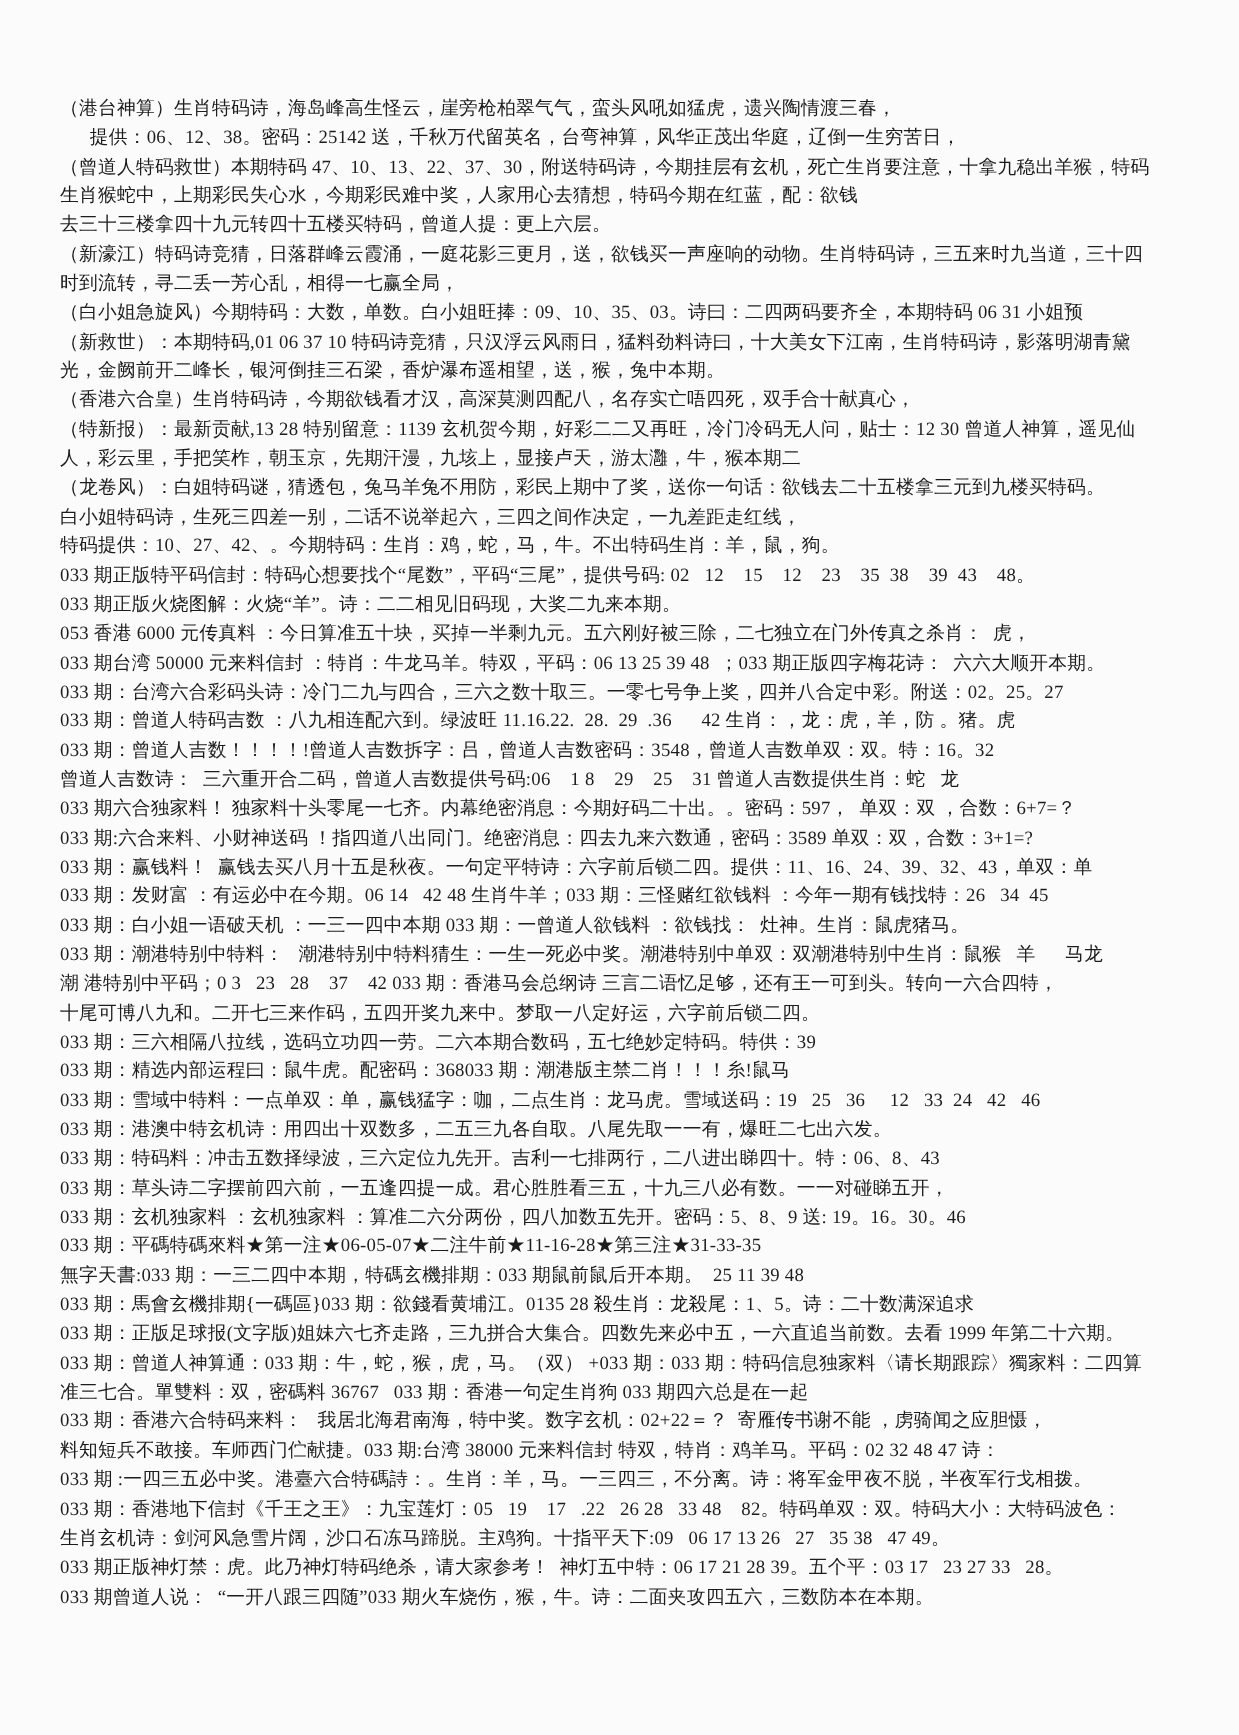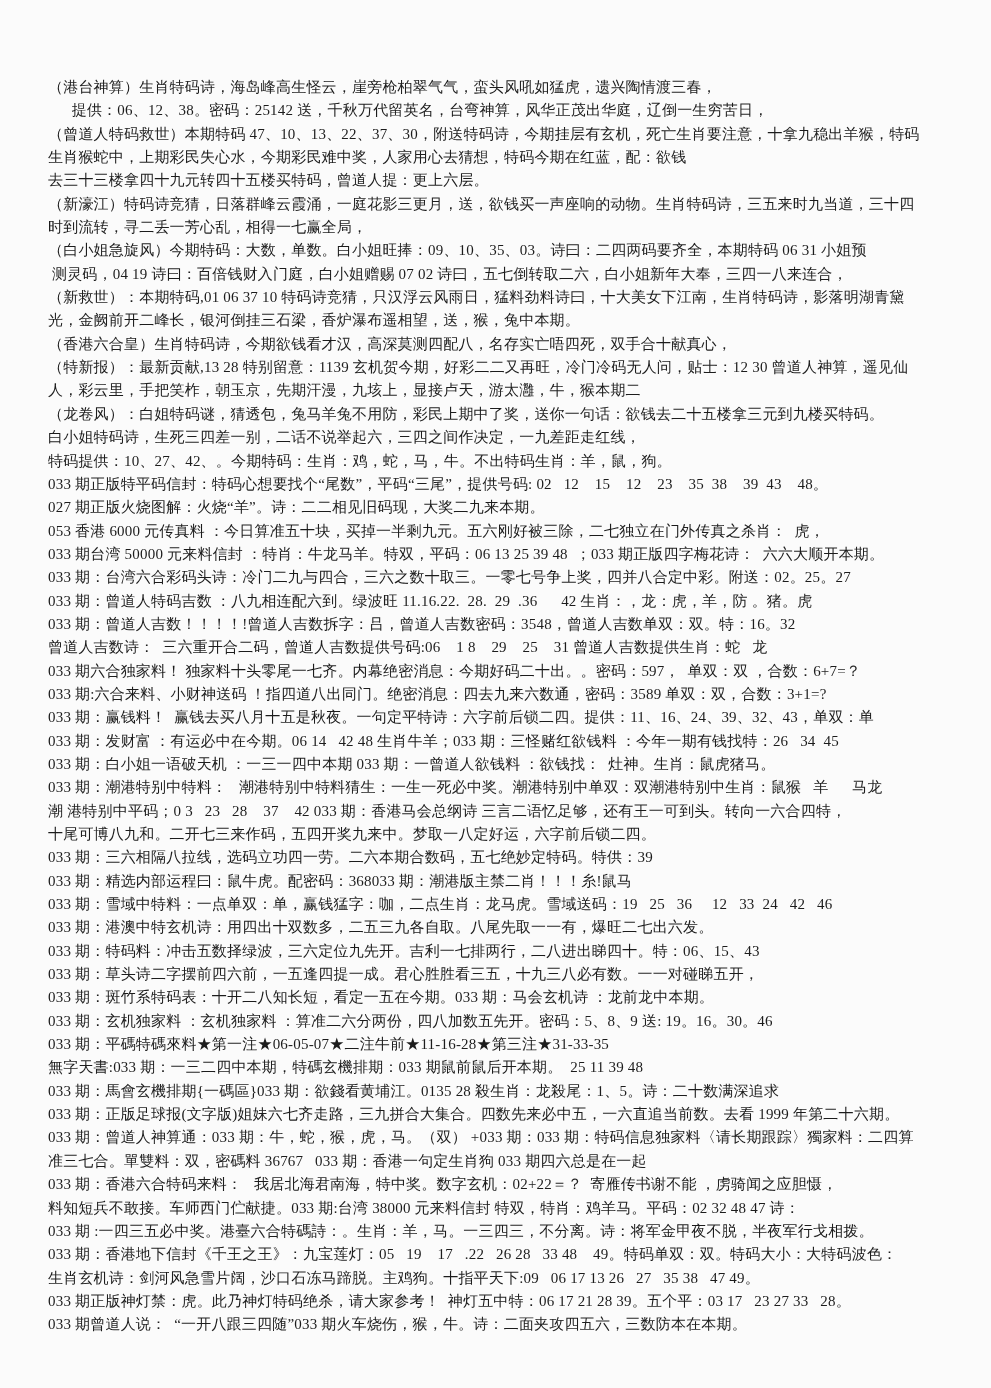--- a/index.html
+++ b/index.html
@@ -39,60 +39,58 @@
 <main class="doc">
   <div class="textcol" id="textcol" style="color: rgb(28, 28, 28);">
       <div class="line">（港台神算）生肖特码诗，海岛峰高生怪云，崖旁枪柏翠气气，蛮头风吼如猛虎，遗兴陶情渡三春，</div>
       <div class="line">      提供：06、12、38。密码：25142 送，千秋万代留英名，台弯神算，风华正茂出华庭，辽倒一生穷苦日，</div>
       <div class="line">（曾道人特码救世）本期特码 47、10、13、22、37、30，附送特码诗，今期挂层有玄机，死亡生肖要注意，十拿九稳出羊猴，特码</div>
       <div class="line">生肖猴蛇中，上期彩民失心水，今期彩民难中奖，人家用心去猜想，特码今期在红蓝，配：欲钱</div>
       <div class="line">去三十三楼拿四十九元转四十五楼买特码，曾道人提：更上六层。</div>
       <div class="line">（新濠江）特码诗竞猜，日落群峰云霞涌，一庭花影三更月，送，欲钱买一声座响的动物。生肖特码诗，三五来时九当道，三十四</div>
       <div class="line">时到流转，寻二丢一芳心乱，相得一七赢全局，</div>
       <div class="line">（白小姐急旋风）今期特码：大数，单数。白小姐旺捧：09、10、35、03。诗曰：二四两码要齐全，本期特码 06 31 小姐预</div>
-      <div class="line"> 测灵码，04 19 诗曰：百倍钱财入门庭，白小姐赠赐 07 02 诗曰，五七倒转取二六，白小姐新年大奉，三四一八来连合，</div>
       <div class="line">（新救世）：本期特码,01 06 37 10 特码诗竞猜，只汉浮云风雨日，猛料劲料诗曰，十大美女下江南，生肖特码诗，影落明湖青黛</div>
       <div class="line">光，金阙前开二峰长，银河倒挂三石梁，香炉瀑布遥相望，送，猴，兔中本期。</div>
       <div class="line">（香港六合皇）生肖特码诗，今期欲钱看才汉，高深莫测四配八，名存实亡唔四死，双手合十献真心，</div>
       <div class="line">（特新报）：最新贡献,13 28 特别留意：1139 玄机贺今期，好彩二二又再旺，冷门冷码无人问，贴士：12 30 曾道人神算，遥见仙</div>
       <div class="line">人，彩云里，手把笑柞，朝玉京，先期汗漫，九垓上，显接卢天，游太灉，牛，猴本期二</div>
       <div class="line">（龙卷风）：白姐特码谜，猜透包，兔马羊兔不用防，彩民上期中了奖，送你一句话：欲钱去二十五楼拿三元到九楼买特码。</div>
       <div class="line">白小姐特码诗，生死三四差一别，二话不说举起六，三四之间作决定，一九差距走红线，</div>
       <div class="line">特码提供：10、27、42、。今期特码：生肖：鸡，蛇，马，牛。不出特码生肖：羊，鼠，狗。</div>
       <div class="line">033 期正版特平码信封：特码心想要找个“尾数”，平码“三尾”，提供号码: 02   12    15    12    23    35  38    39  43    48。</div>
-      <div class="line">027 期正版火烧图解：火烧“羊”。诗：二二相见旧码现，大奖二九来本期。</div>
+      <div class="line">033 期正版火烧图解：火烧“羊”。诗：二二相见旧码现，大奖二九来本期。</div>
       <div class="line">053 香港 6000 元传真料 ：今日算准五十块，买掉一半剩九元。五六刚好被三除，二七独立在门外传真之杀肖：  虎，</div>
       <div class="line">033 期台湾 50000 元来料信封 ：特肖：牛龙马羊。特双，平码：06 13 25 39 48  ；033 期正版四字梅花诗：  六六大顺开本期。</div>
       <div class="line">033 期：台湾六合彩码头诗：冷门二九与四合，三六之数十取三。一零七号争上奖，四并八合定中彩。附送：02。25。27</div>
       <div class="line">033 期：曾道人特码吉数 ：八九相连配六到。绿波旺 11.16.22.  28.  29  .36      42 生肖：，龙：虎，羊，防 。猪。虎</div>
       <div class="line">033 期：曾道人吉数！！！！!曾道人吉数拆字：吕，曾道人吉数密码：3548，曾道人吉数单双：双。特：16。32</div>
       <div class="line">曾道人吉数诗：  三六重开合二码，曾道人吉数提供号码:06    1 8    29    25    31 曾道人吉数提供生肖：蛇   龙</div>
       <div class="line">033 期六合独家料！ 独家料十头零尾一七齐。内幕绝密消息：今期好码二十出。。密码：597，  单双：双 ，合数：6+7=？</div>
       <div class="line">033 期:六合来料、小财神送码 ！指四道八出同门。绝密消息：四去九来六数通，密码：3589 单双：双，合数：3+1=?</div>
       <div class="line">033 期：赢钱料！  赢钱去买八月十五是秋夜。一句定平特诗：六字前后锁二四。提供：11、16、24、39、32、43，单双：单</div>
       <div class="line">033 期：发财富 ：有运必中在今期。06 14   42 48 生肖牛羊；033 期：三怪赌红欲钱料 ：今年一期有钱找特：26   34  45</div>
       <div class="line">033 期：白小姐一语破天机 ：一三一四中本期 033 期：一曾道人欲钱料 ：欲钱找：  灶神。生肖：鼠虎猪马。</div>
       <div class="line">033 期：潮港特别中特料：   潮港特别中特料猜生：一生一死必中奖。潮港特别中单双：双潮港特别中生肖：鼠猴   羊      马龙</div>
       <div class="line">潮 港特别中平码；0 3   23   28    37    42 033 期：香港马会总纲诗 三言二语忆足够，还有王一可到头。转向一六合四特，</div>
       <div class="line">十尾可博八九和。二开七三来作码，五四开奖九来中。梦取一八定好运，六字前后锁二四。</div>
       <div class="line">033 期：三六相隔八拉线，选码立功四一劳。二六本期合数码，五七绝妙定特码。特供：39</div>
       <div class="line">033 期：精选内部运程曰：鼠牛虎。配密码：368033 期：潮港版主禁二肖！！！糸!鼠马</div>
       <div class="line">033 期：雪域中特料：一点单双：单，赢钱猛字：咖，二点生肖：龙马虎。雪域送码：19   25   36     12   33  24   42   46</div>
       <div class="line">033 期：港澳中特玄机诗：用四出十双数多，二五三九各自取。八尾先取一一有，爆旺二七出六发。</div>
-      <div class="line">033 期：特码料：冲击五数择绿波，三六定位九先开。吉利一七排两行，二八进出睇四十。特：06、15、43</div>
+      <div class="line">033 期：特码料：冲击五数择绿波，三六定位九先开。吉利一七排两行，二八进出睇四十。特：06、8、43</div>
       <div class="line">033 期：草头诗二字摆前四六前，一五逢四提一成。君心胜胜看三五，十九三八必有数。一一对碰睇五开，</div>
-      <div class="line">033 期：斑竹系特码表：十开二八知长短，看定一五在今期。033 期：马会玄机诗 ：龙前龙中本期。</div>
       <div class="line">033 期：玄机独家料 ：玄机独家料 ：算准二六分两份，四八加数五先开。密码：5、8、9 送: 19。16。30。46</div>
       <div class="line">033 期：平碼特碼來料★第一注★06-05-07★二注牛前★11-16-28★第三注★31-33-35</div>
       <div class="line">無字天書:033 期：一三二四中本期，特碼玄機排期：033 期鼠前鼠后开本期。  25 11 39 48</div>
       <div class="line">033 期：馬會玄機排期{一碼區}033 期：欲錢看黄埔江。0135 28 殺生肖：龙殺尾：1、5。诗：二十数满深追求</div>
       <div class="line">033 期：正版足球报(文字版)姐妹六七齐走路，三九拼合大集合。四数先来必中五，一六直追当前数。去看 1999 年第二十六期。</div>
       <div class="line">033 期：曾道人神算通：033 期：牛，蛇，猴，虎，马。（双） +033 期：033 期：特码信息独家料〈请长期跟踪〉獨家料：二四算</div>
       <div class="line">准三七合。單雙料：双，密碼料 36767   033 期：香港一句定生肖狗 033 期四六总是在一起</div>
       <div class="line">033 期：香港六合特码来料：   我居北海君南海，特中奖。数字玄机：02+22＝？  寄雁传书谢不能 ，虏骑闻之应胆慑，</div>
       <div class="line">料知短兵不敢接。车师西门伫献捷。033 期:台湾 38000 元来料信封 特双，特肖：鸡羊马。平码：02 32 48 47 诗：</div>
       <div class="line">033 期 :一四三五必中奖。港臺六合特碼詩：。生肖：羊，马。一三四三，不分离。诗：将军金甲夜不脱，半夜军行戈相拨。</div>
-      <div class="line">033 期：香港地下信封《千王之王》：九宝莲灯：05   19    17   .22   26 28   33 48    49。特码单双：双。特码大小：大特码波色：</div>
+      <div class="line">033 期：香港地下信封《千王之王》：九宝莲灯：05   19    17   .22   26 28   33 48    82。特码单双：双。特码大小：大特码波色：</div>
       <div class="line">生肖玄机诗：剑河风急雪片阔，沙口石冻马蹄脱。主鸡狗。十指平天下:09   06 17 13 26   27   35 38   47 49。</div>
       <div class="line">033 期正版神灯禁：虎。此乃神灯特码绝杀，请大家参考！  神灯五中特：06 17 21 28 39。五个平：03 17   23 27 33   28。</div>
       <div class="line">033 期曾道人说：  “一开八跟三四随”033 期火车烧伤，猴，牛。诗：二面夹攻四五六，三数防本在本期。</div>
     </div>
 </main>
 
 </body></html>

